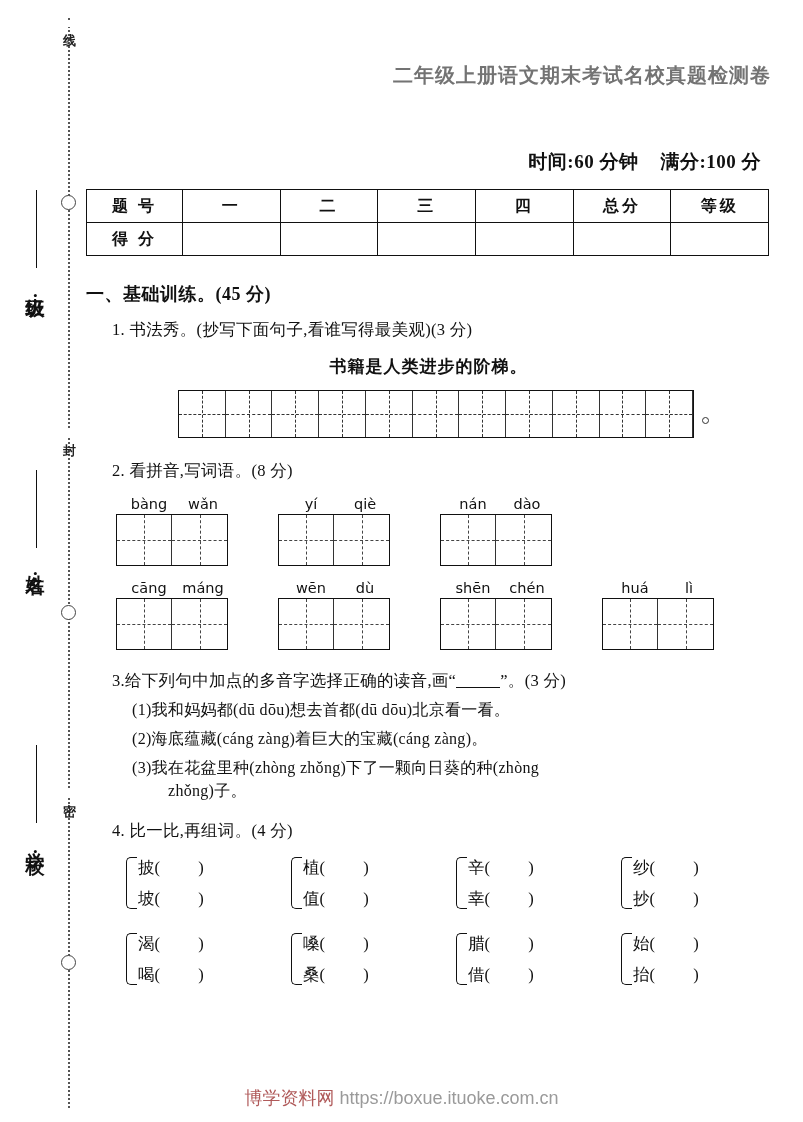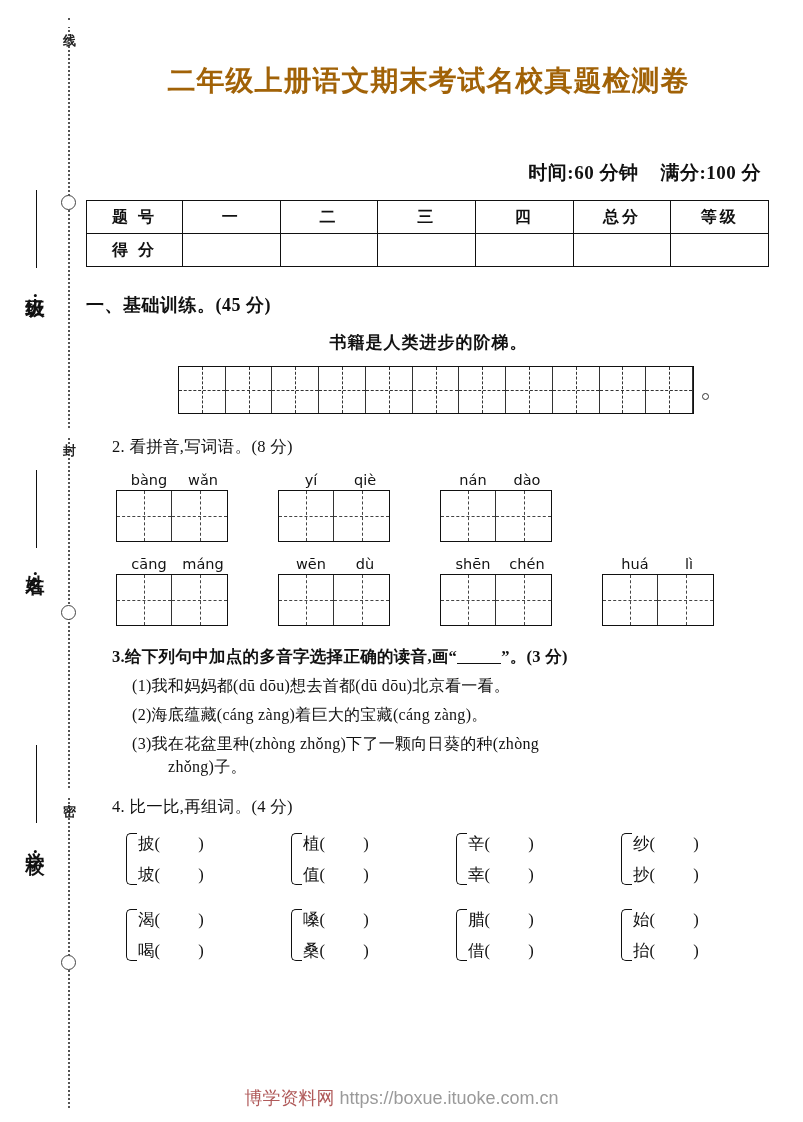--- a/index.html
+++ b/index.html
@@ -69,25 +69,25 @@
   
   .sheet {
     position: absolute;
     left: 86px; top: 0;
     width: 717px; height: 1122px;
     padding: 0 32px 0 0;
   }
 
   .paper-title {
     margin: 62px 0 0 0;
-    text-align: center;
-    font-size: 28px;
+    text-align: right;
+    font-size: 20px;
     font-weight: 700;
     letter-spacing: 1px;
-    color: #a16207;
+    color: #737373;
     font-family: "Liberation Serif", "DejaVu Serif", serif;
   }
 
   .exam-meta {
     margin-top: 60px;
     text-align: right;
     font-size: 19px;
     font-weight: 700;
     padding-right: 10px;
     letter-spacing: 0.5px;
@@ -293,20 +293,24 @@
       <td></td>
       <td></td>
       <td></td>
       <td></td>
     </tr>
   </tbody>
     </table>
 
   <div class="section-head">一、基础训练。(45 分)</div>
 
+  <div class="q-line">
+    <span>1.</span>
+    <span>书法秀。(抄写下面句子,看谁写得最美观)(3 分)</span>
+  </div>
 
   <div class="copy-sentence">书籍是人类进步的阶梯。</div>
 
   <div class="write-strip">
     <div class="write-cell"></div>
     <div class="write-cell"></div>
     <div class="write-cell"></div>
     <div class="write-cell"></div>
     <div class="write-cell"></div>
     <div class="write-cell"></div>
@@ -392,21 +396,21 @@
         <span>huá</span>
         <span>lì</span>
       </div>
       <div class="pinyin-boxes">
         <div class="pinyin-cell"></div>
         <div class="pinyin-cell"></div>
       </div>
     </div>
   </div>
 
-  <div class="q-line" style="margin-top:20px;font-weight:bold;">
+  <div class="q-line" style="margin-top:20px;">
     <span>3.</span><span>给下列句中加点的多音字选择正确的读音,画“</span><span class="blank-underline"></span><span>”。(3 分)</span>
   </div>
 
   <div class="q-line sub">(1)我和妈妈都(dū  dōu)想去首都(dū  dōu)北京看一看。</div>
   <div class="q-line sub">(2)海底蕴藏(cáng  zàng)着巨大的宝藏(cáng  zàng)。</div>
   <div class="q-line sub">(3)我在花盆里种(zhòng  zhǒng)下了一颗向日葵的种(zhòng</div>
   <div class="q-line sub2">zhǒng)子。</div>
 
   <div class="q-line" style="margin-top:18px;">
     <span>4.</span>

